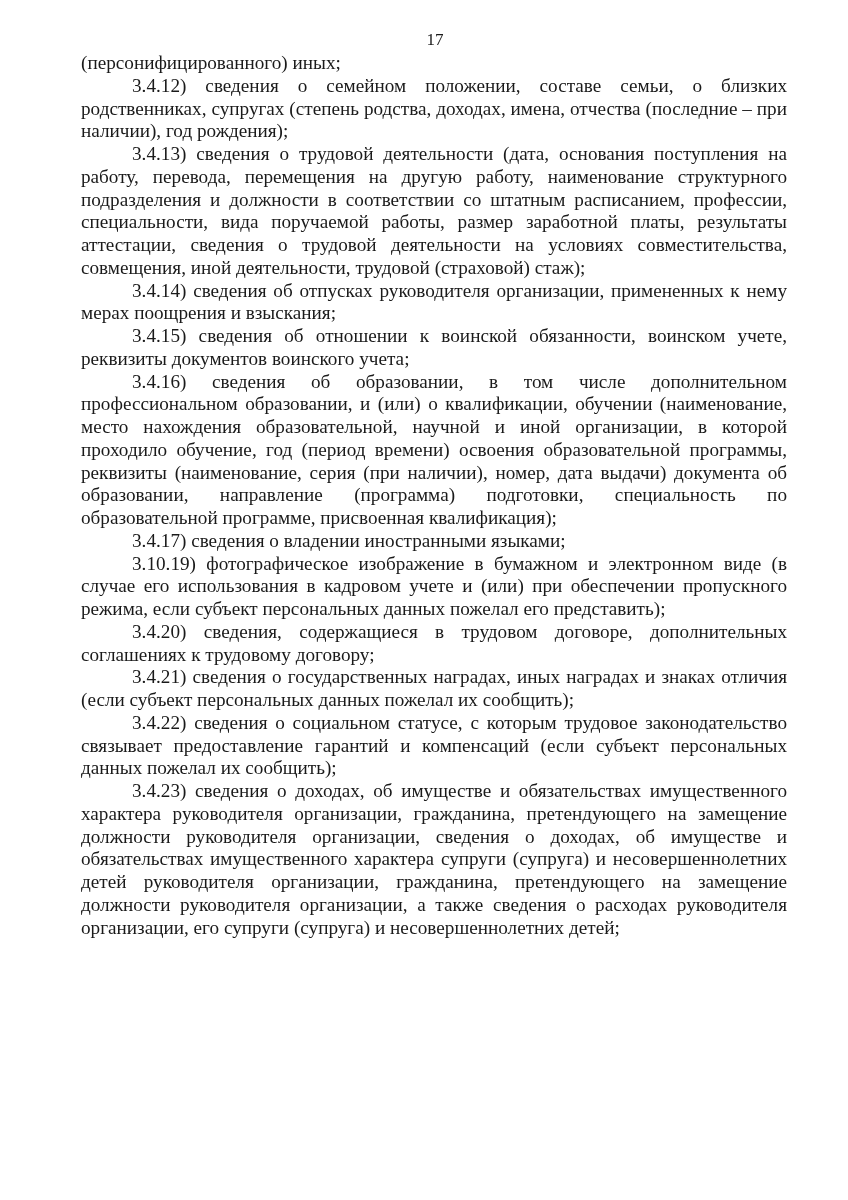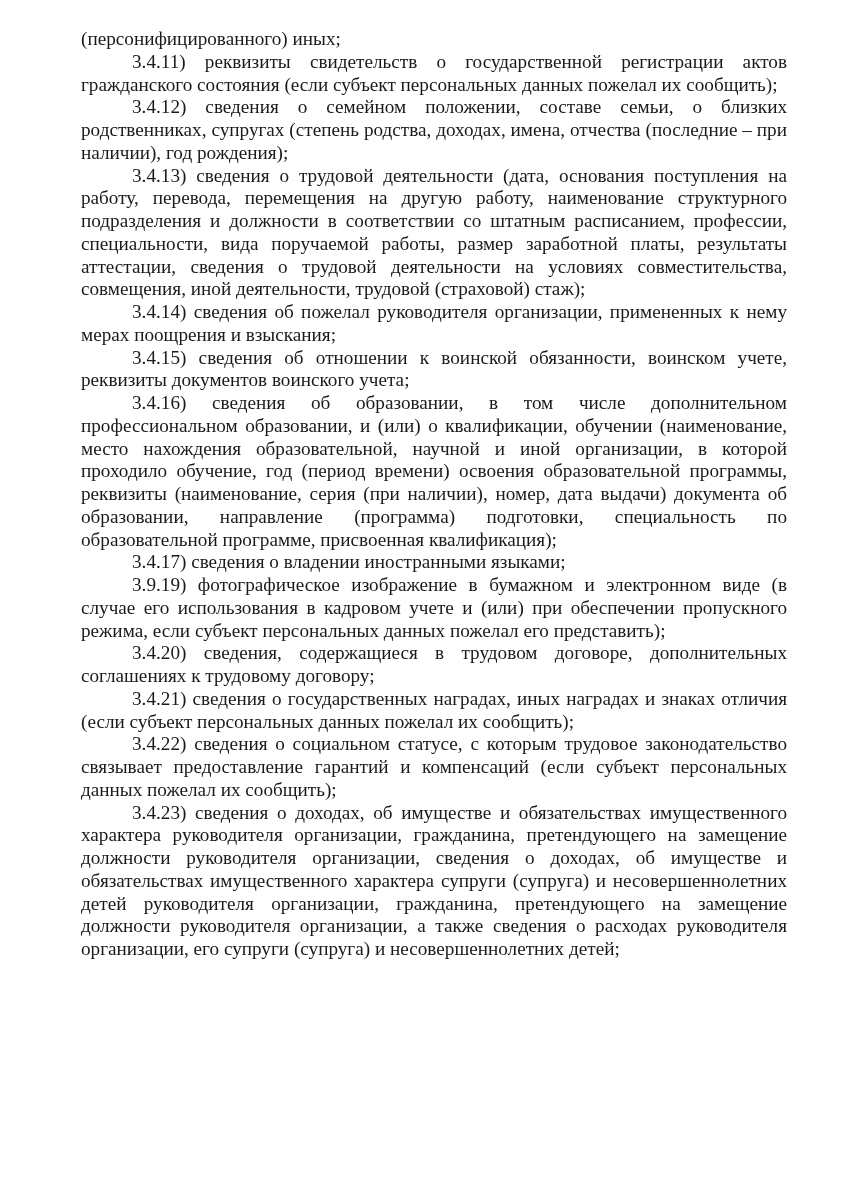--- a/index.html
+++ b/index.html
@@ -12,28 +12,28 @@
   .page-number { text-align: center; height: 24px; line-height: 24px; font-size: 17px; margin-bottom: 0px; padding-left: 2px; }
   .p { text-align: justify; margin: 0; }
   .p.indent { text-indent: 51px; }
   .p.cont { text-indent: 0; }
   .num { }
 </style>
 </head>
 <body>
 
 <div class="page">
+  <div class="page-number">17</div>
   <p class="p cont">(персонифицированного) иных;</p>
   <div id="items">
-      <p class="p indent"><span class="num">3.4.11)</span><span> реквизиты свидетельств о государственной регистрации актов гражданского состояния (если субъект персональных данных пожелал их сообщить);</span></p>
       <p class="p indent"><span class="num">3.4.12)</span><span> сведения о семейном положении, составе семьи, о близких родственниках, супругах (степень родства, доходах, имена, отчества (последние – при наличии), год рождения);</span></p>
       <p class="p indent"><span class="num">3.4.13)</span><span> сведения о трудовой деятельности (дата, основания поступления на работу, перевода, перемещения на другую работу, наименование структурного подразделения и должности в соответствии со штатным расписанием, профессии, специальности, вида поручаемой работы, размер заработной платы, результаты аттестации, сведения о трудовой деятельности на условиях совместительства, совмещения, иной деятельности, трудовой (страховой) стаж);</span></p>
-      <p class="p indent"><span class="num">3.4.14)</span><span> сведения об пожелал руководителя организации, примененных к нему мерах поощрения и взыскания;</span></p>
+      <p class="p indent"><span class="num">3.4.14)</span><span> сведения об отпусках руководителя организации, примененных к нему мерах поощрения и взыскания;</span></p>
       <p class="p indent"><span class="num">3.4.15)</span><span> сведения об отношении к воинской обязанности, воинском учете, реквизиты документов воинского учета;</span></p>
       <p class="p indent"><span class="num">3.4.16)</span><span> сведения об образовании, в том числе дополнительном профессиональном образовании, и (или) о квалификации, обучении (наименование, место нахождения образовательной, научной и иной организации, в которой проходило обучение, год (период времени) освоения образовательной программы, реквизиты (наименование, серия (при наличии), номер, дата выдачи) документа об образовании, направление (программа) подготовки, специальность по образовательной программе, присвоенная квалификация);</span></p>
       <p class="p indent"><span class="num">3.4.17)</span><span> сведения о владении иностранными языками;</span></p>
-      <p class="p indent"><span class="num">3.9.19)</span><span> фотографическое изображение в бумажном и электронном виде (в случае его использования в кадровом учете и (или) при обеспечении пропускного режима, если субъект персональных данных пожелал его представить);</span></p>
+      <p class="p indent"><span class="num">3.10.19)</span><span> фотографическое изображение в бумажном и электронном виде (в случае его использования в кадровом учете и (или) при обеспечении пропускного режима, если субъект персональных данных пожелал его представить);</span></p>
       <p class="p indent"><span class="num">3.4.20)</span><span> сведения, содержащиеся в трудовом договоре, дополнительных соглашениях к трудовому договору;</span></p>
       <p class="p indent"><span class="num">3.4.21)</span><span> сведения о государственных наградах, иных наградах и знаках отличия (если субъект персональных данных пожелал их сообщить);</span></p>
       <p class="p indent"><span class="num">3.4.22)</span><span> сведения о социальном статусе, с которым трудовое законодательство связывает предоставление гарантий и компенсаций (если субъект персональных данных пожелал их сообщить);</span></p>
       <p class="p indent"><span class="num">3.4.23)</span><span> сведения о доходах, об имуществе и обязательствах имущественного характера руководителя организации, гражданина, претендующего на замещение должности руководителя организации, сведения о доходах, об имуществе и обязательствах имущественного характера супруги (супруга) и несовершеннолетних детей руководителя организации, гражданина, претендующего на замещение должности руководителя организации, а также сведения о расходах руководителя организации, его супруги (супруга) и несовершеннолетних детей;</span></p>
     </div>
 </div>
 
 </body></html>

